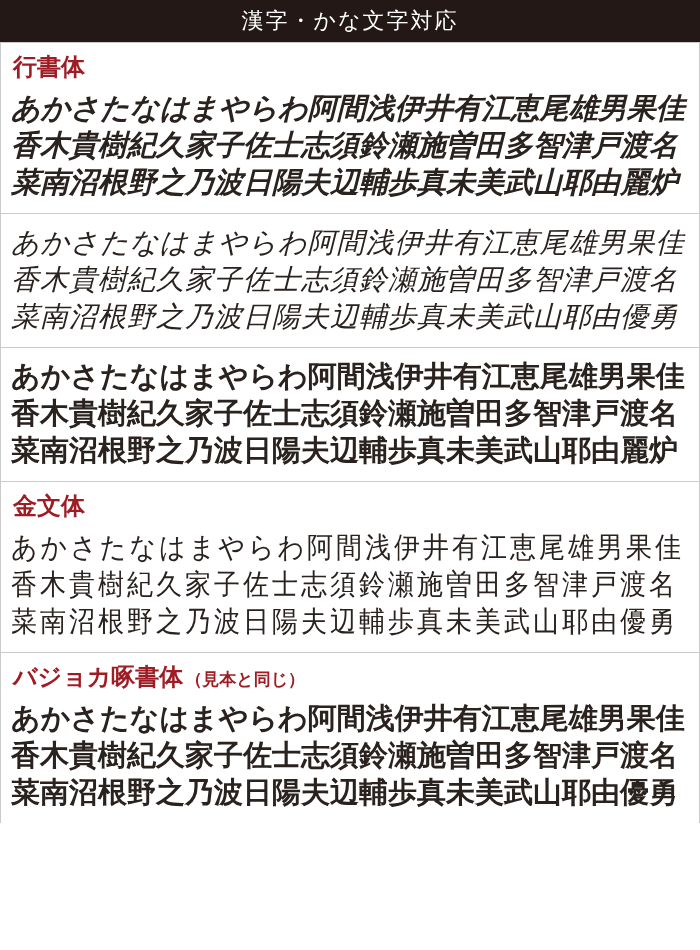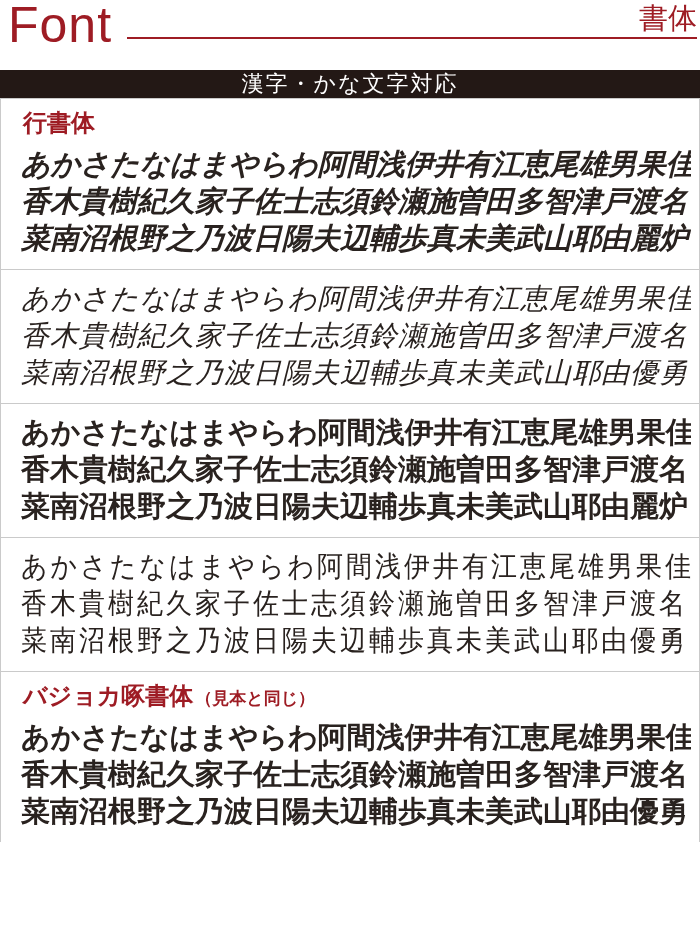--- a/index.html
+++ b/index.html
@@ -33,37 +33,37 @@
   }
   .title-underline {
     position: absolute;
     left: 127px; right: 3px;
     top: 37px; height: 2px;
     background: #9e1c24;
   }
 
   
   .banner {
-    height: 28px;
+    height: 42px;
     background: #231815;
     color: #ffffff;
     display: flex;
     align-items: center;
     justify-content: center;
     font-size: 22px;
     letter-spacing: 2px;
   }
 
   
   .sections {
     border: 1px solid #cacaca;
     border-bottom: none;
   }
   .font-section {
-    padding: 10px 8px 12px 20px;
+    padding: 10px 8px 12px 10px;
     background: #ffffff;
   }
   .font-section + .font-section { border-top: 1px solid #cacaca; }
 
   .sec-head {
     color: #9e1c24;
     font-size: 24px;
     font-weight: bold;
     line-height: 28px;
     margin: 0 0 6px 2px;
@@ -116,25 +116,20 @@
     font-family: "DejaVu Sans", sans-serif;
     font-weight: bold;
     font-size: 29px;
   }
 </style>
 </head>
 <body>
 
 <div class="page">
 
-  <header class="header">
-    <h1 class="page-title">Font</h1>
-    <div class="title-underline"></div>
-    <div class="header-subtitle">書体</div>
-  </header>
 
   <div class="banner">
     <span>漢字・かな文字対応</span>
   </div>
 
   <div class="sections">
 
     <section class="font-section">
       <h2 class="sec-head">
         <span>行書体</span><span class="note"></span>
@@ -156,20 +151,23 @@
 
     <section class="font-section">
       <div class="sample style-rei">
         <div class="line">あかさたなはまやらわ阿間浅伊井有江恵尾雄男果佳</div>
         <div class="line">香木貴樹紀久家子佐士志須鈴瀬施曽田多智津戸渡名</div>
         <div class="line">菜南沼根野之乃波日陽夫辺輔歩真未美武山耶由麗炉</div>
       </div>
     </section>
 
     <section class="font-section">
+      <h2 class="sec-head">
+        <span>金文体</span><span class="note"></span>
+      </h2>
       <div class="sample style-kinbun">
         <div class="line">あかさたなはまやらわ阿間浅伊井有江恵尾雄男果佳</div>
         <div class="line">香木貴樹紀久家子佐士志須鈴瀬施曽田多智津戸渡名</div>
         <div class="line">菜南沼根野之乃波日陽夫辺輔歩真未美武山耶由優勇</div>
       </div>
     </section>
 
     <section class="font-section">
       <h2 class="sec-head">
         <span>バジョカ啄書体</span><span class="note">（見本と同じ）</span>

